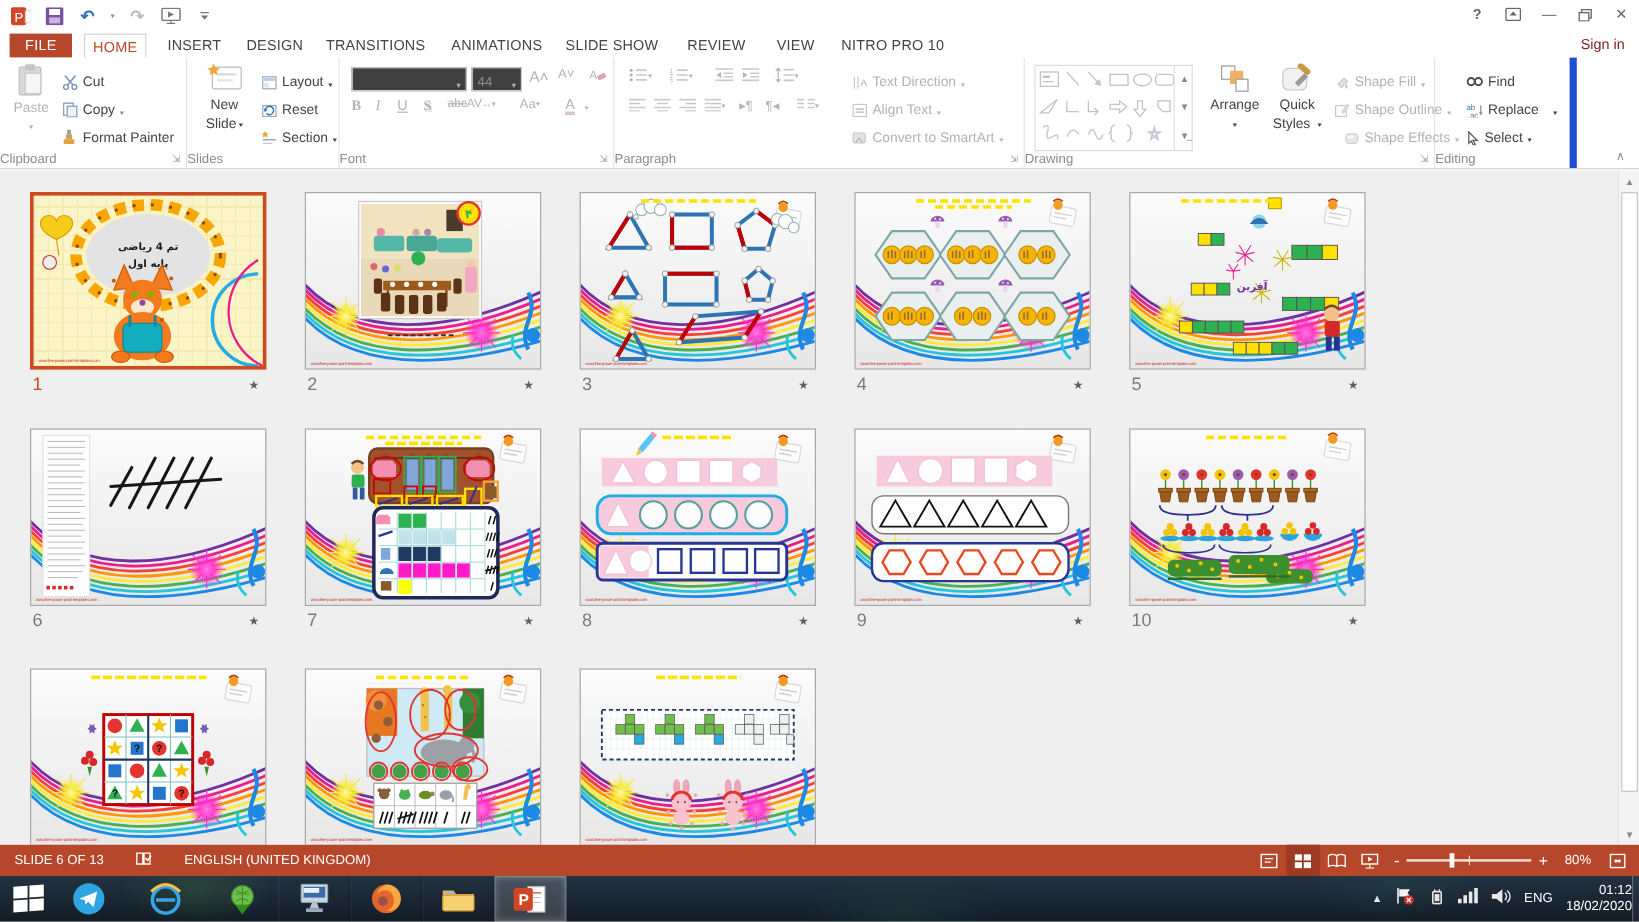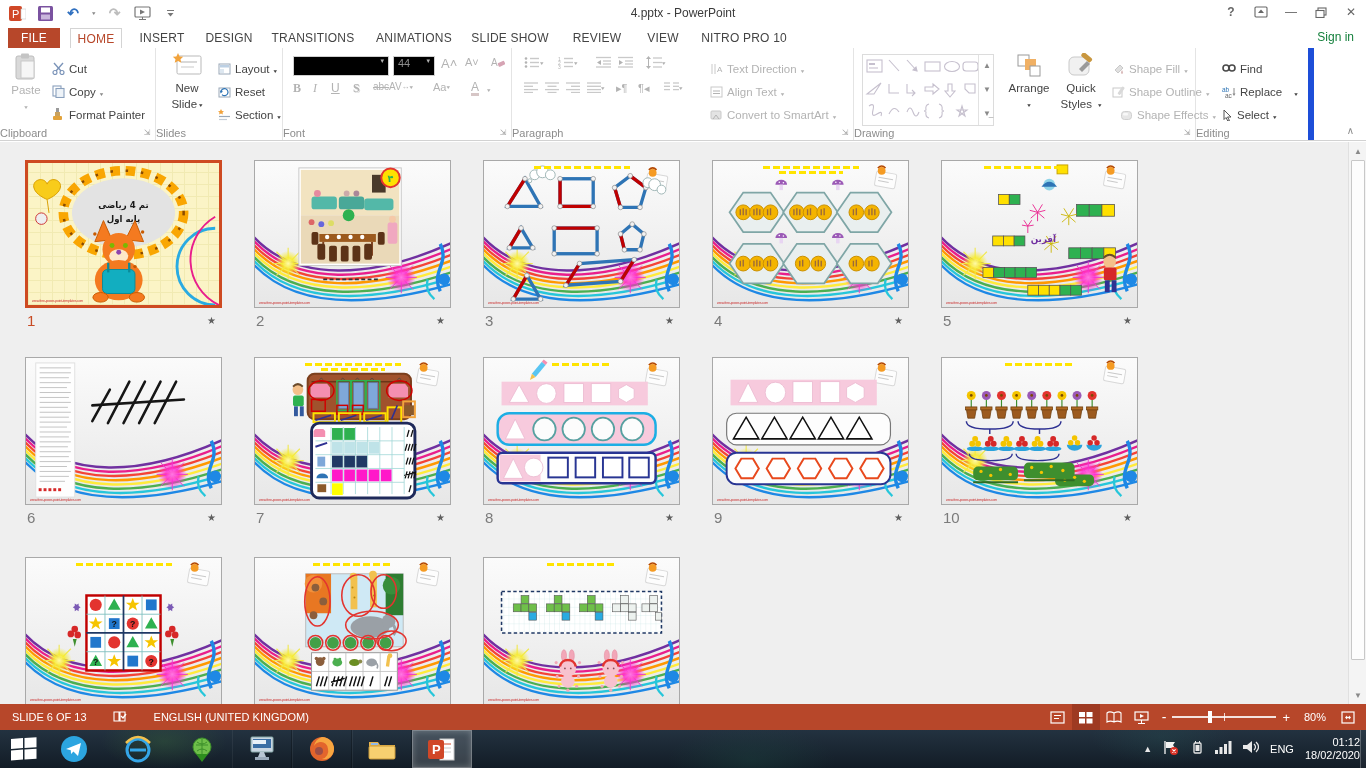--- a/index.html
+++ b/index.html
@@ -10,33 +10,33 @@
   .qat{position:absolute;top:4px;display:flex;align-items:center;gap:10px;left:8px}
   .qat .qi{width:18px;height:18px;display:flex;align-items:center;justify-content:center;font-size:14px;cursor:default}
   #win-title{position:absolute;top:6px;left:0;width:100%;text-align:center;font-size:12px;color:#3b3b3b}
   .winctl{position:absolute;top:0;right:0;display:flex;height:24px}
   .winctl>div{width:30px;height:24px;display:flex;align-items:center;justify-content:center;color:#666;font-size:12px}
   
   #tabrow{position:absolute;left:0;top:28px;width:1366px;height:20px;background:#fff;font-size:12px}
   .tab{position:absolute;top:0;height:20px;display:flex;align-items:center;justify-content:center;color:#444;letter-spacing:.2px}
   .tab.file{background:#B7472A;color:#fff}
   .tab.active{background:#fff;color:#B7472A;border:1px solid #d4d4d4;border-bottom:none}
-  #signin{position:absolute;right:12px;top:2px;font-size:12px;color:#15803d}
+  #signin{position:absolute;right:12px;top:2px;font-size:12px;color:#7f1d1d}
   
   #ribbon{position:absolute;left:0;top:48px;width:1366px;height:93px;background:#fff;border-bottom:1px solid #d2d2d2}
   .grp{position:absolute;top:0;height:92px;border-right:1px solid #e4e4e4}
   .glabel{position:absolute;bottom:1px;left:0;width:100%;text-align:left;font-size:11px;color:#8c8c8c}
   .launch{position:absolute;right:3px;bottom:2px;width:10px;height:10px;color:#9a9a9a;font-size:8px;line-height:10px;text-align:center}
   .sb{position:absolute;height:20px;display:flex;align-items:flex-end;gap:4px;font-size:11.5px;white-space:nowrap;color:#444}
   .sb.dis{color:#b3b3b3}
   .r1{top:7px}.r2{top:30px}.r3{top:53px}
   .bb{position:absolute;top:5px;display:flex;flex-direction:column;align-items:center;text-align:center;font-size:11.5px;line-height:13px;gap:3px;color:#444}
   .bb.dis{color:#b3b3b3}
   .dd{font-size:7px;color:inherit;transform:scaleY(.8)}
-  .combo{position:absolute;height:20px;border:1px solid #d0d0d0;background:#000000;color:#8f8f8f;font-size:11px;display:flex;align-items:flex-start;padding:0 4px;gap:4px}
+  .combo{position:absolute;height:20px;border:1px solid #d0d0d0;background:#404040;color:#8f8f8f;font-size:11px;display:flex;align-items:flex-end;padding:0 4px;gap:4px}
   .combo .ca{margin-left:auto;font-size:7px;color:#b0b0b0}
   .glyphbtn{display:flex;align-items:center;justify-content:center;color:#b3b3b3;font-size:12px}
   #collapse{position:absolute;right:12px;bottom:4px;color:#8c8c8c;font-size:10px}
   
   #sorter{position:absolute;left:0;top:142px;width:1348px;height:562px;background:#efefef;overflow:hidden}
   .cell{position:absolute;width:197px;height:176px}
   .thumb{position:absolute;left:0;top:0;width:197px;height:148px;background:linear-gradient(#fbfbfb,#e7e7e7);border:1px solid #a9a9a9;overflow:hidden}
   .cell.sel .thumb{border:3px solid #CE4A21}
   .thumb svg.art{position:absolute;left:0;top:0;width:100%;height:100%}
   .meta{position:absolute;left:0;top:152px;width:197px;height:20px}
@@ -206,21 +206,20 @@
           <line x1="5" y1="13.5" x2="12" y2="13.5" stroke="#777"></line>
         </svg>
       </span>
     <span class="qi">
         <svg width="9" height="9">
           <line x1="1" y1="1.5" x2="8" y2="1.5" stroke="#777"></line>
           <polygon points="1.5,4 7.5,4 4.5,7.5" fill="#777"></polygon>
         </svg>
       </span>
   </div>
-  <div id="win-title">4.pptx - PowerPoint</div>
   <div class="winctl">
     <div style="font-weight:bold">?</div>
     <div>
         <svg width="14" height="12">
           <rect x="1" y="1" width="12" height="10" rx="1" fill="none" stroke="#666" stroke-width="1.1"></rect>
           <polygon points="7,3.5 10,7 4,7" fill="#666"></polygon>
         </svg>
       </div>
     <div>—</div>
     <div>

